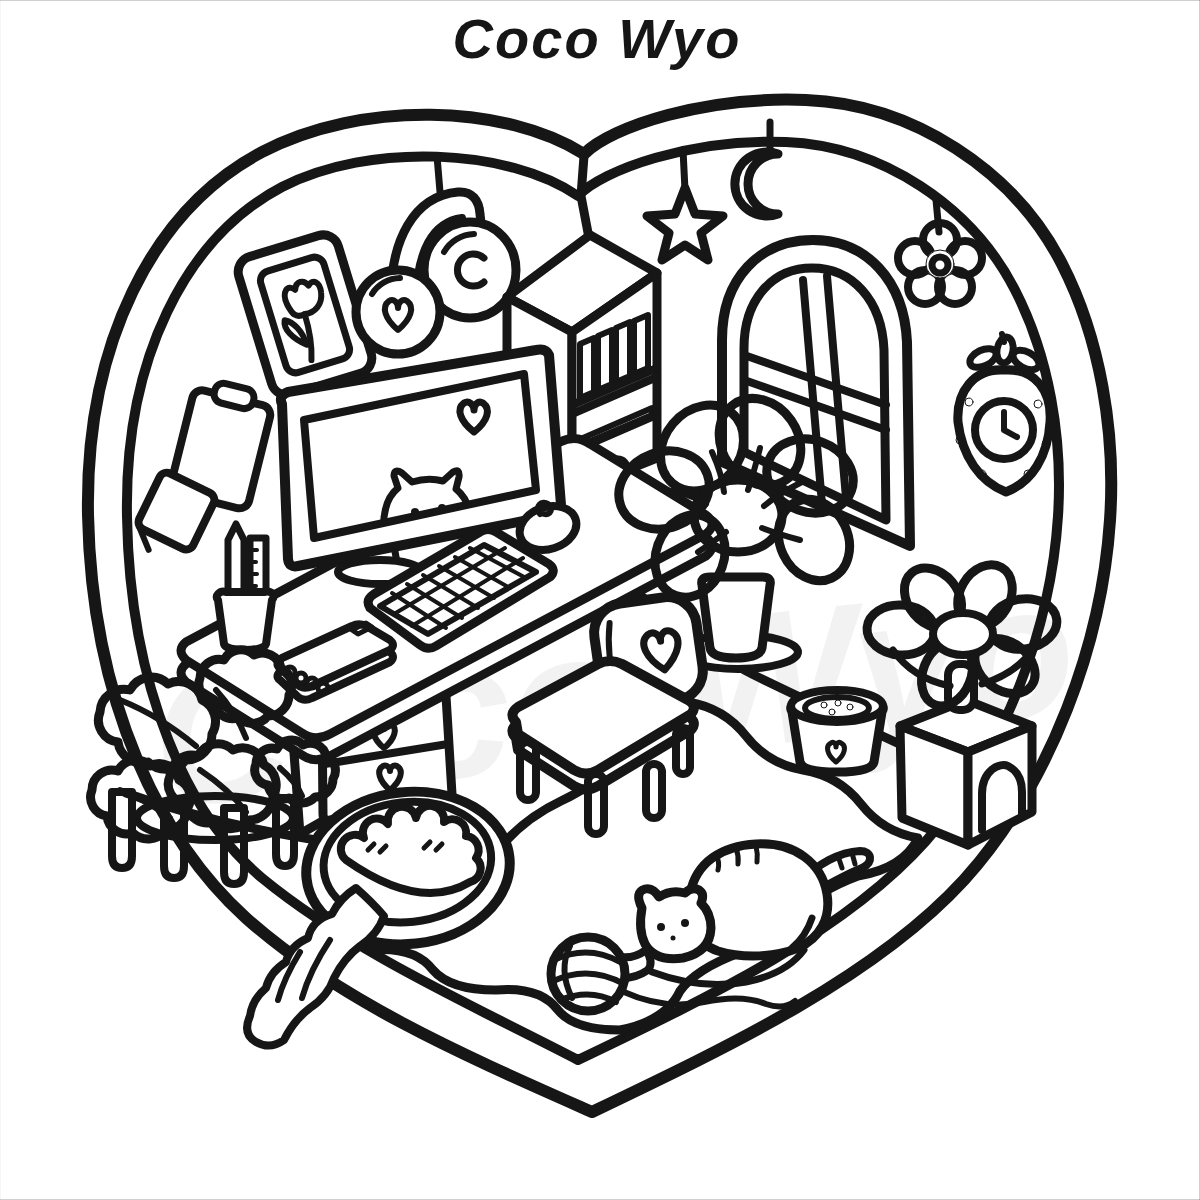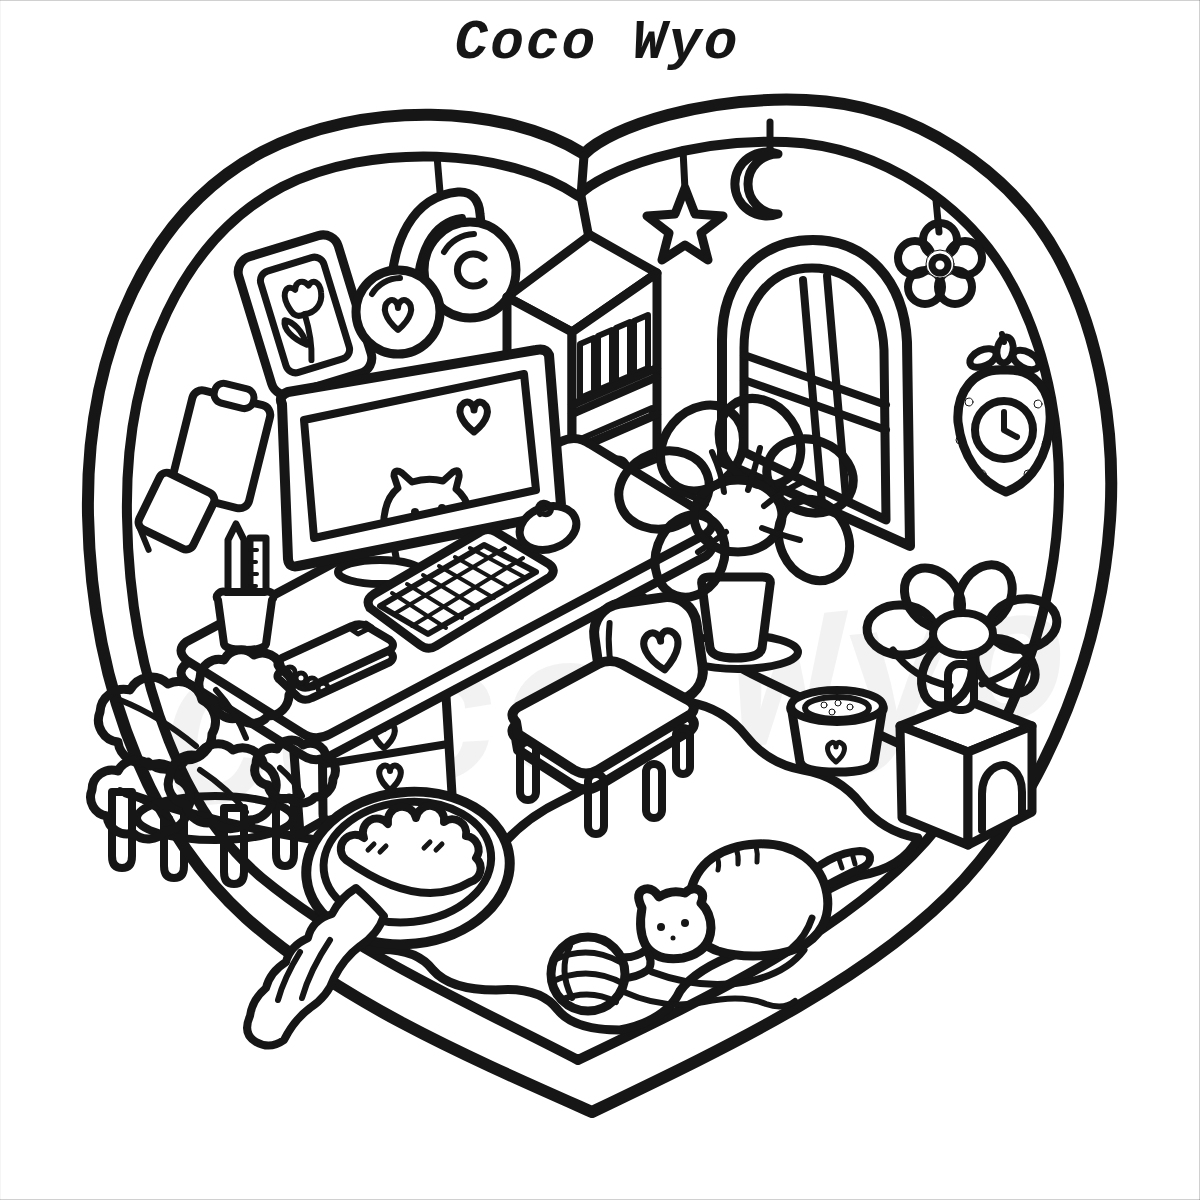--- a/index.html
+++ b/index.html
@@ -1,18 +1,18 @@
 <!DOCTYPE html>
 <html style="--line: #161616; --bg: #ffffff;"><head>
 <meta charset="utf-8">
 <style>
   :root{--line:#161616;--bg:#ffffff;}
   html,body{margin:0;padding:0;background:#fff;}
   .page{position:relative;width:1200px;height:1200px;background:var(--bg);overflow:hidden;
-        font-family:Liberation Mono, monospace;}
+        font-family:Liberation Sans, sans-serif;}
   svg{position:absolute;inset:0;}
   svg *{stroke:var(--line);fill:none;stroke-linecap:round;stroke-linejoin:round;}
   .f{fill:#fff;}
   .dot{fill:var(--line);stroke:none;}
   .w12{stroke-width:12}.w10{stroke-width:10}.w9{stroke-width:9}.w8{stroke-width:8}
   .w7{stroke-width:7}.w6{stroke-width:6}.w5{stroke-width:5}.w4{stroke-width:4}
   text{stroke:none;fill:var(--line);}
   .title{font-size:56px;font-style:italic;font-weight:bold;letter-spacing:2px;}
   .ghost{font-size:190px;font-style:italic;font-weight:bold;opacity:0.05;}
   .wmark{stroke:#b9b9b9;opacity:.55;}

